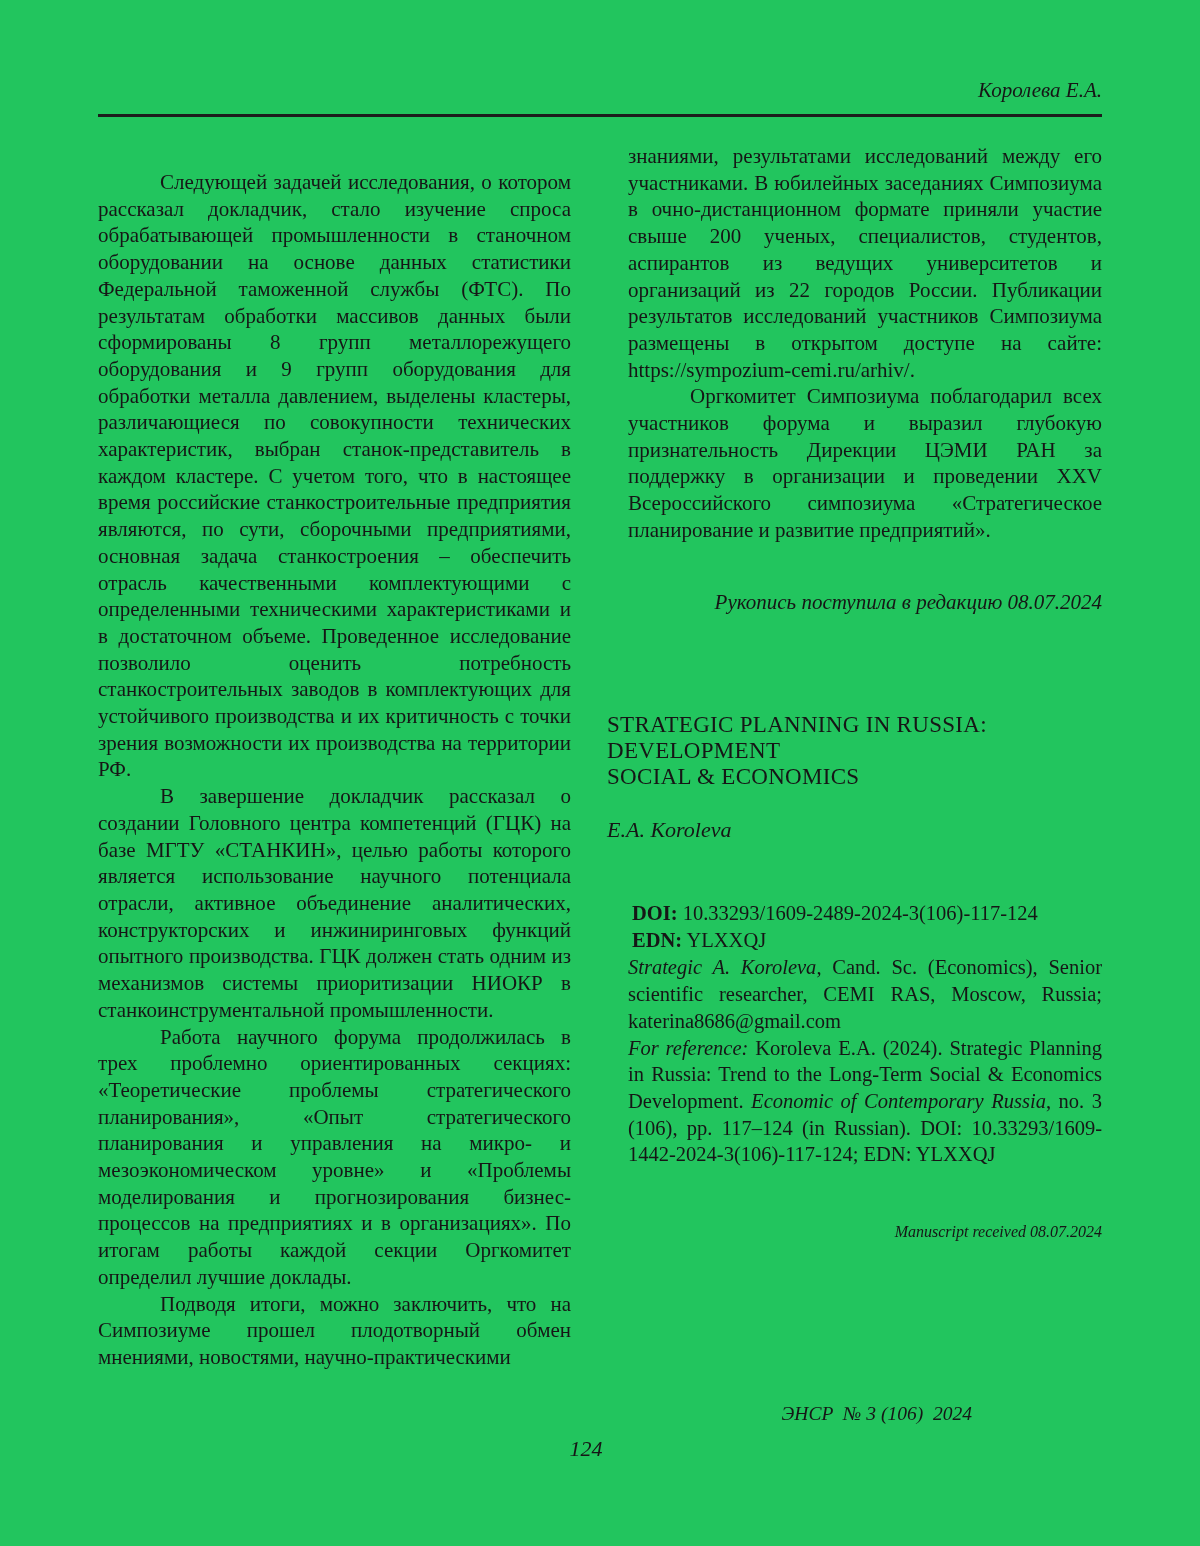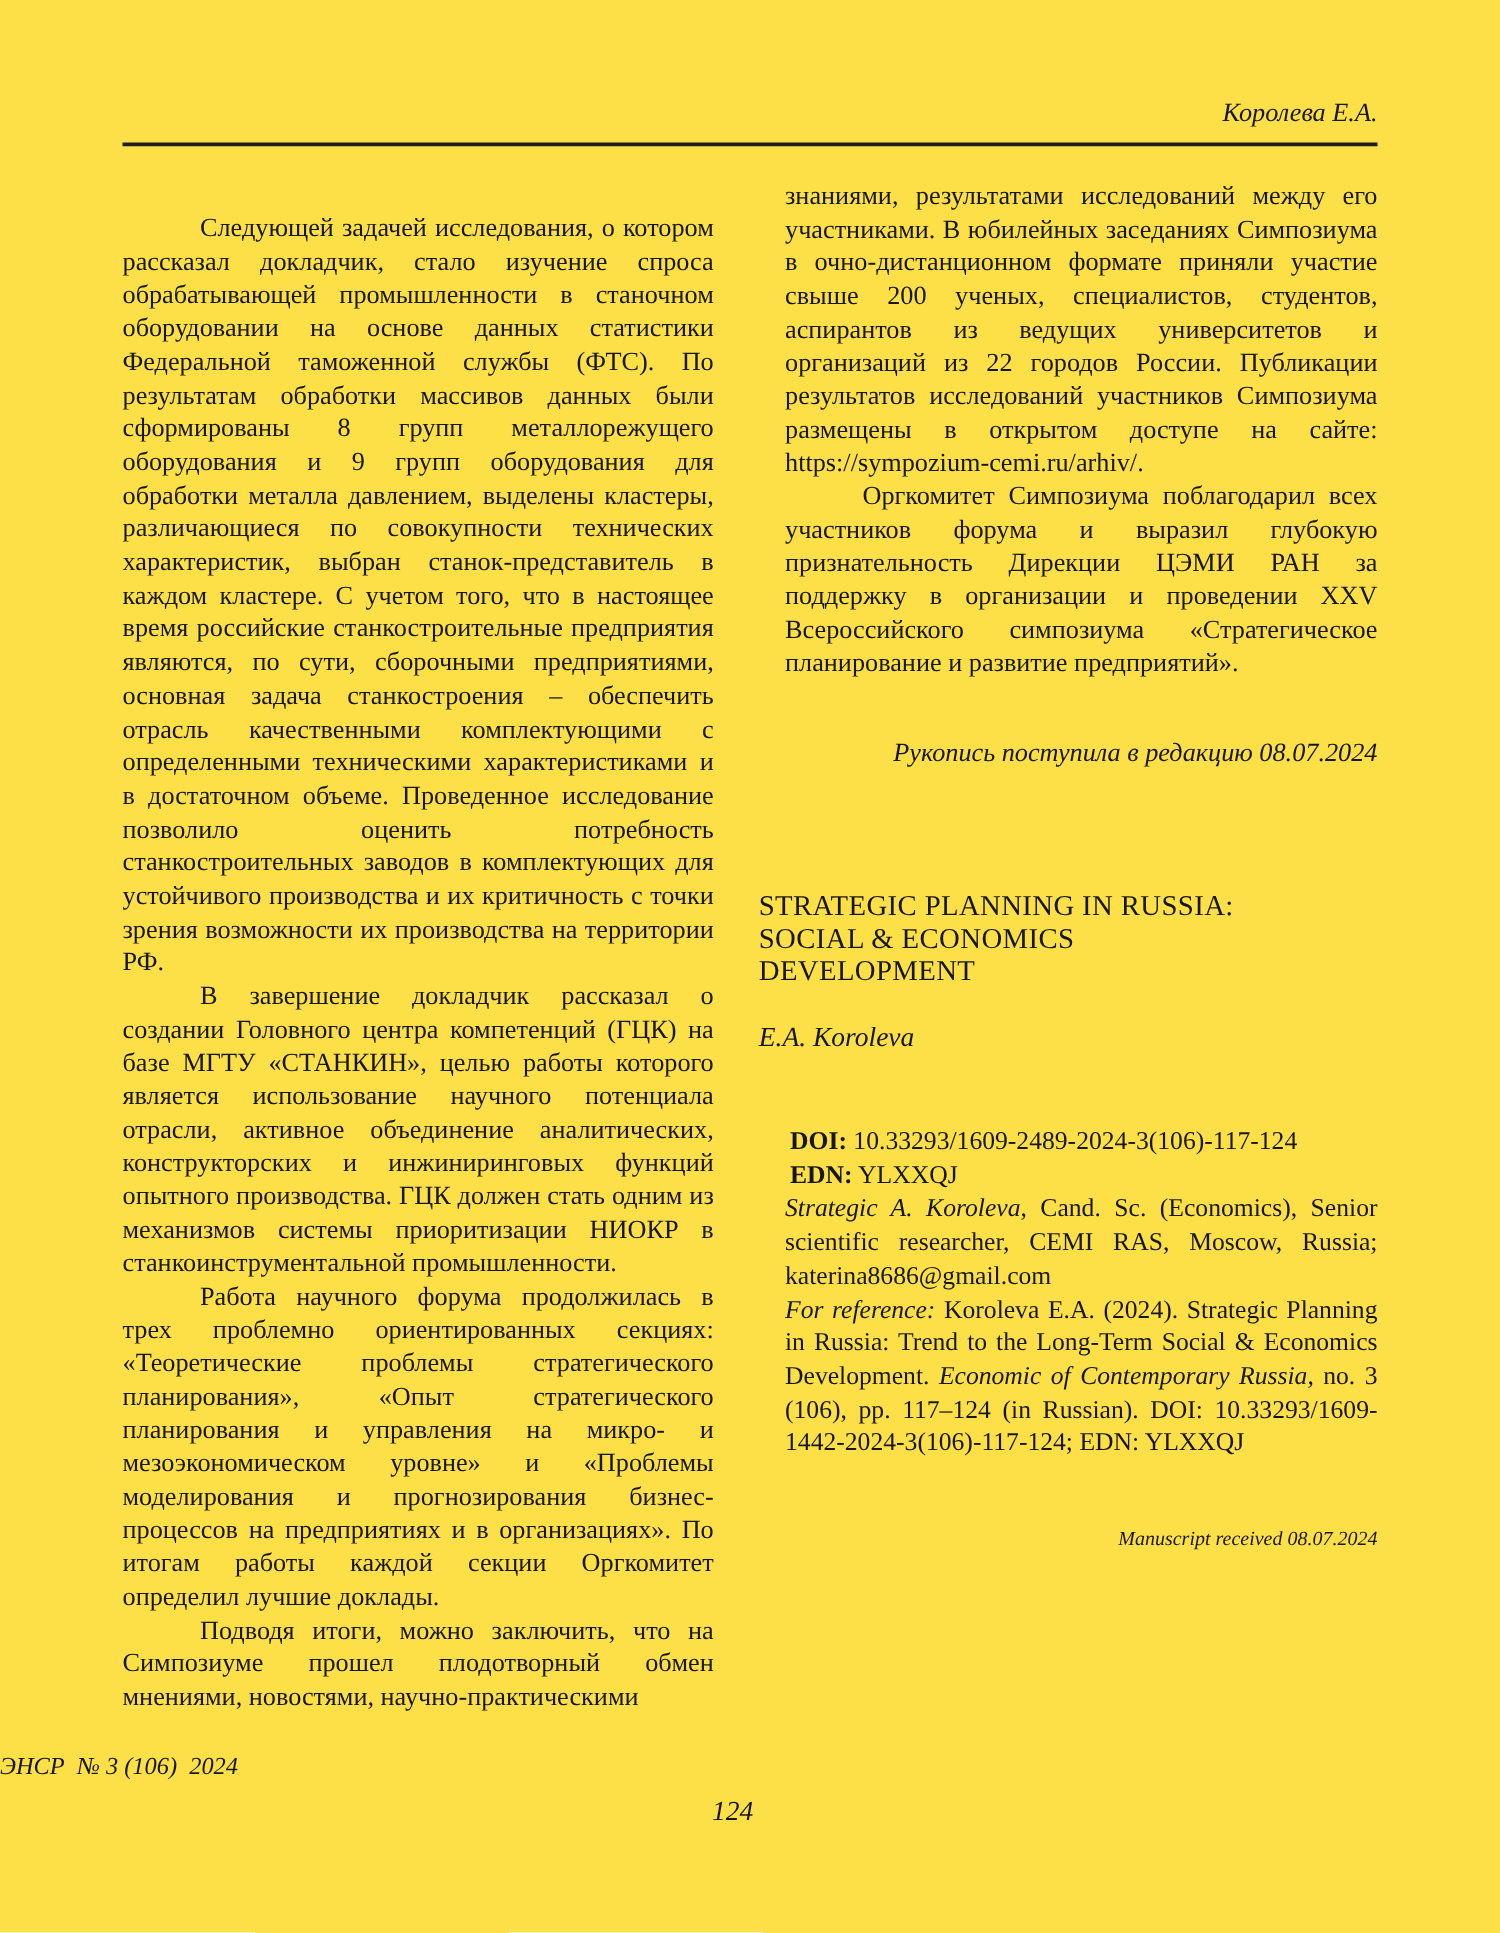--- a/index.html
+++ b/index.html
@@ -4,21 +4,21 @@
 <style>
   html, body {
     margin: 0;
     padding: 0;
     background: #ffffff;
   }
   .page {
     position: relative;
     width: 1200px;
     height: 1546px;
-    background: #fde047;
+    background: #22c55e;
     color: #161616;
     font-family: "Liberation Serif", "DejaVu Serif", serif;
     overflow: hidden;
   }
   
   .running-head {
     position: absolute;
     top: 78px;
     left: 98px;
     width: 1004px;
@@ -101,21 +101,21 @@
     font-style: italic;
     font-size: 16px;
     line-height: 27px;
   }
   
   .journal-line {
     position: absolute;
     top: 1402px;
     left: 0;
     width: 972px;
-    text-align: left;
+    text-align: right;
     font-style: italic;
     font-size: 19.5px;
     line-height: 23px;
     white-space: pre;
   }
   .page-number {
     position: absolute;
     top: 1430px;
     left: 0;
     width: 1172px;
@@ -142,22 +142,22 @@
   </div>
 
   <div class="col col-right">
     <p class="no-indent">знаниями, результатами исследований между его участниками. В юбилейных заседаниях Симпозиума в очно-дистанционном формате приняли участие свыше 200 ученых, специалистов, студентов, аспирантов из ведущих университетов и организаций из 22 городов России. Публикации результатов исследований участников Симпозиума размещены в открытом доступе на сайте: https://sympozium-cemi.ru/arhiv/.</p>
     <p class="indent">Оргкомитет Симпозиума поблагодарил всех участников форума и выразил глубокую признательность Дирекции ЦЭМИ РАН за поддержку в организации и проведении XXV Всероссийского симпозиума «Стратегическое планирование и развитие предприятий».</p>
 
     <div class="received-ru">Рукопись поступила в редакцию 08.07.2024</div>
 
     <div class="eng-title">
       <div>STRATEGIC PLANNING IN RUSSIA:</div>
+      <div>DEVELOPMENT</div>
       <div>SOCIAL &amp; ECONOMICS</div>
-      <div>DEVELOPMENT</div>
     </div>
 
     <div class="eng-author">E.A. Koroleva</div>
 
     <div class="doi-block">
       <div><b>DOI:</b><span> 10.33293/1609-2489-2024-3(106)-117-124</span></div>
       <div><b>EDN:</b><span> YLXXQJ</span></div>
     </div>
 
     <p class="bio"><span class="italic">Strategic A. Koroleva</span><span>, Cand. Sc. (Economics), Senior scientific researcher, CEMI RAS, Moscow, Russia; katerina8686@gmail.com</span></p>

